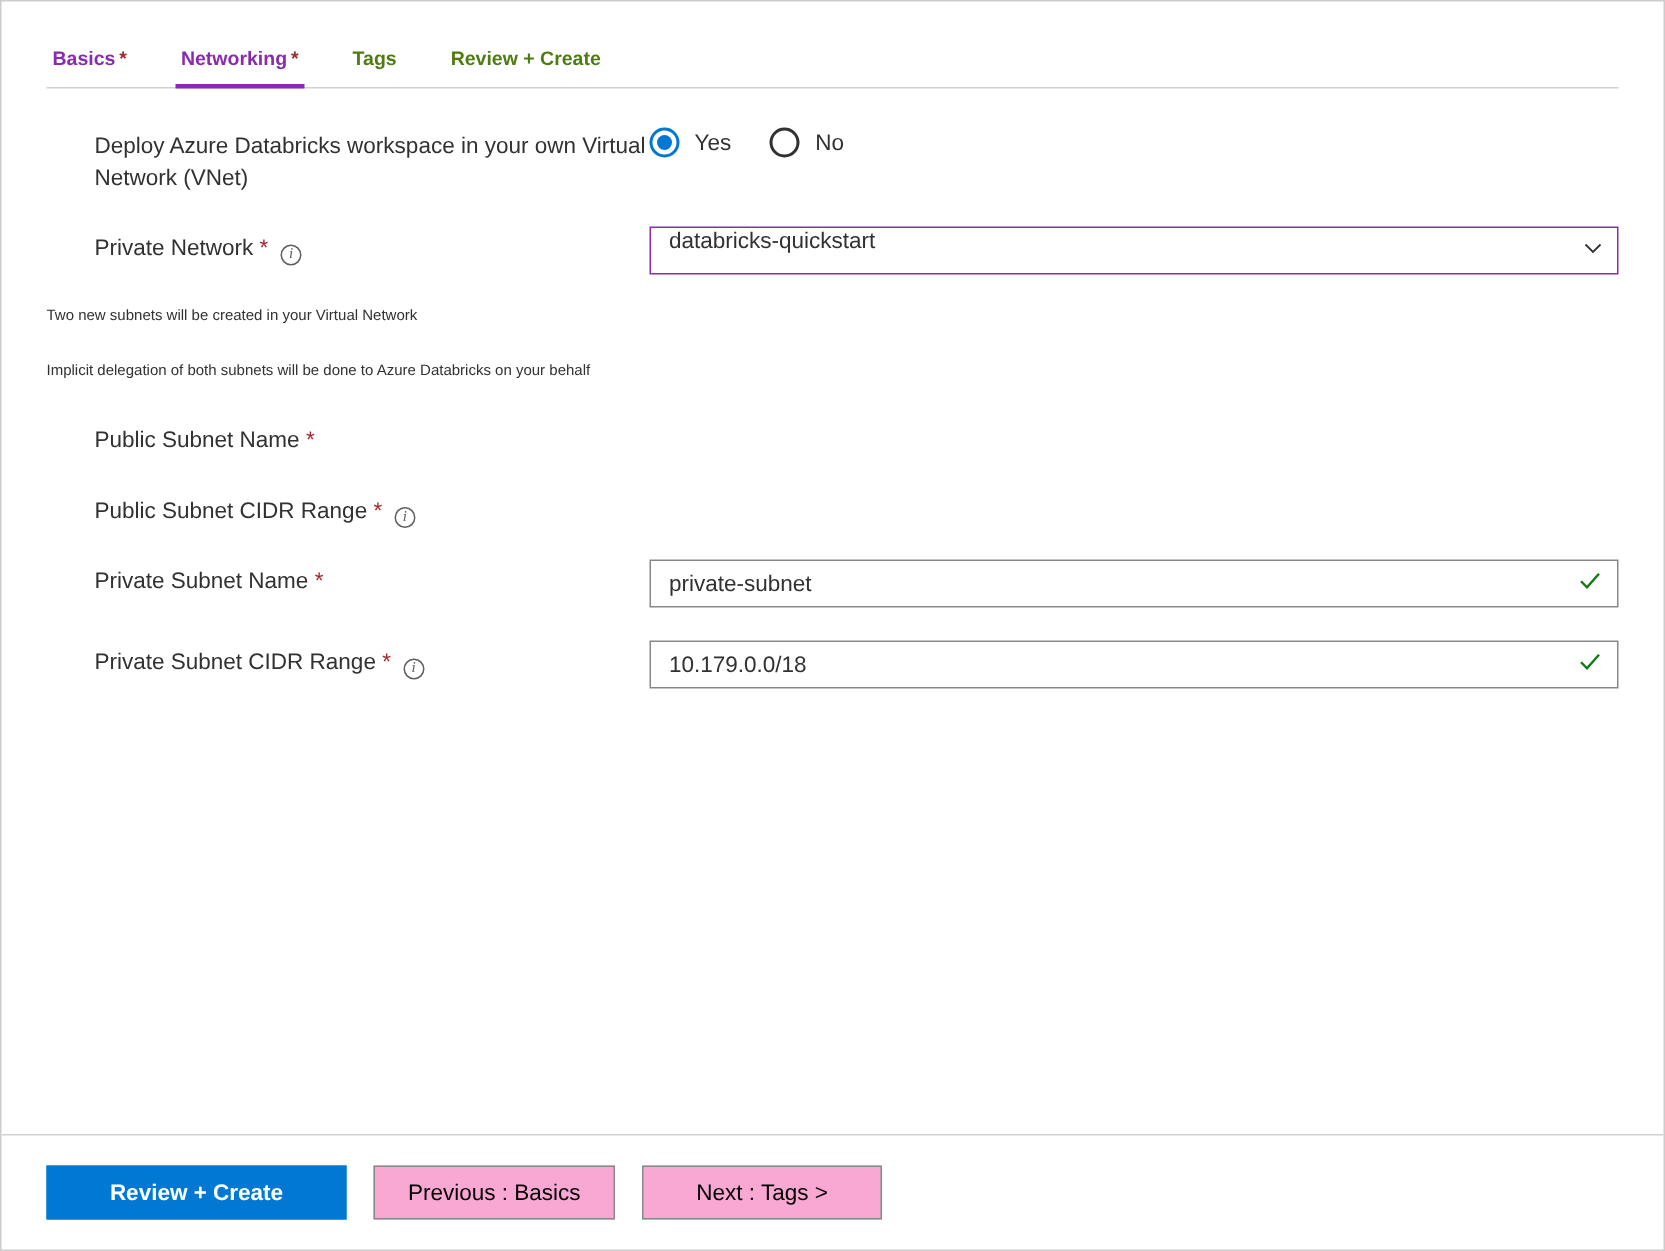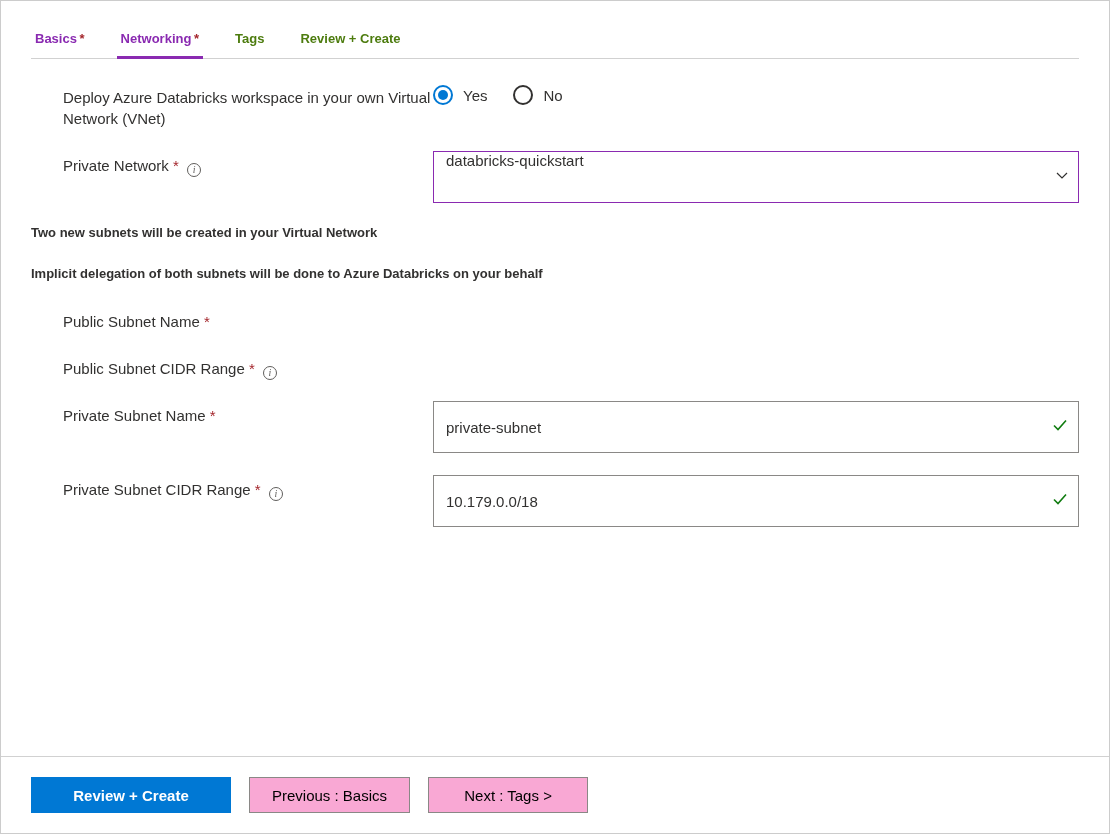--- a/index.html
+++ b/index.html
@@ -73,42 +73,42 @@
     .radio-outer {
       width: 20px; height: 20px; border-radius: 50%;
       border: 2px solid #323130; display: flex;
       align-items: center; justify-content: center;
     }
     .radio-outer.checked { border-color: #0078d4; }
     .radio-inner { width: 10px; height: 10px; border-radius: 50%; background: #0078d4; }
     .select-wrap, .input-wrap { position: relative; }
     .select, .input {
       width: 100%;
-      height: 52px;
+      height: 32px;
       border: 1px solid #8a8886;
       padding: 0 36px 0 12px;
       font-size: 15px;
       font-family: inherit;
       background: #fff;
       color: #323130;
     }
     .select { cursor: pointer; }
     .select.highlighted { border: 1px solid #8a2ab1; }
     .chevron {
       position: absolute; right: 10px; top: 50%;
       transform: translateY(-50%);
       pointer-events: none;
     }
     .check {
       position: absolute; right: 10px; top: 50%;
       transform: translateY(-50%);
       color: #107c10;
       pointer-events: none;
     }
-    .info-text { font-size: 13px; margin: 4px 0 26px 0; color: #323130; font-weight: bold; }
+    .info-text { font-size: 10px; margin: 4px 0 26px 0; color: #323130; }
     .footer {
       position: absolute;
       bottom: 0; left: 0; right: 0;
       border-top: 1px solid #d1d1d1;
       padding: 20px 30px;
       display: flex;
       gap: 18px;
     }
     .btn {
       height: 36px;

